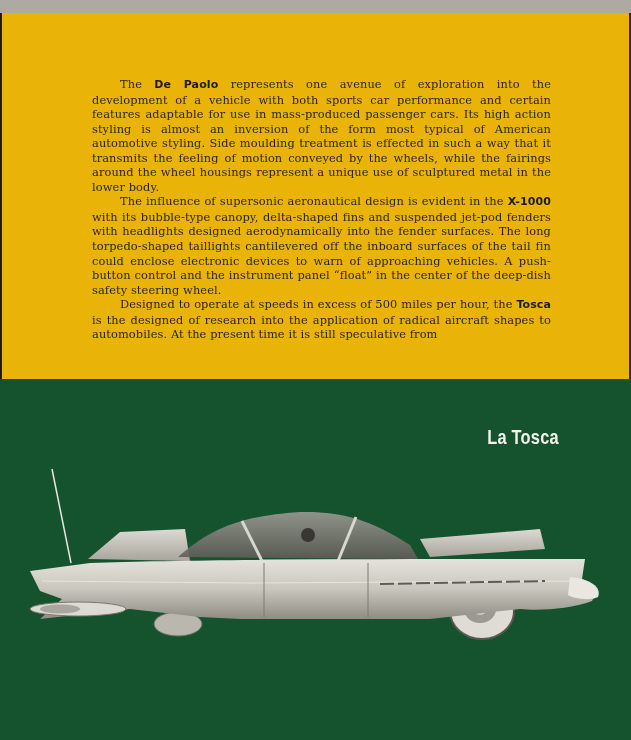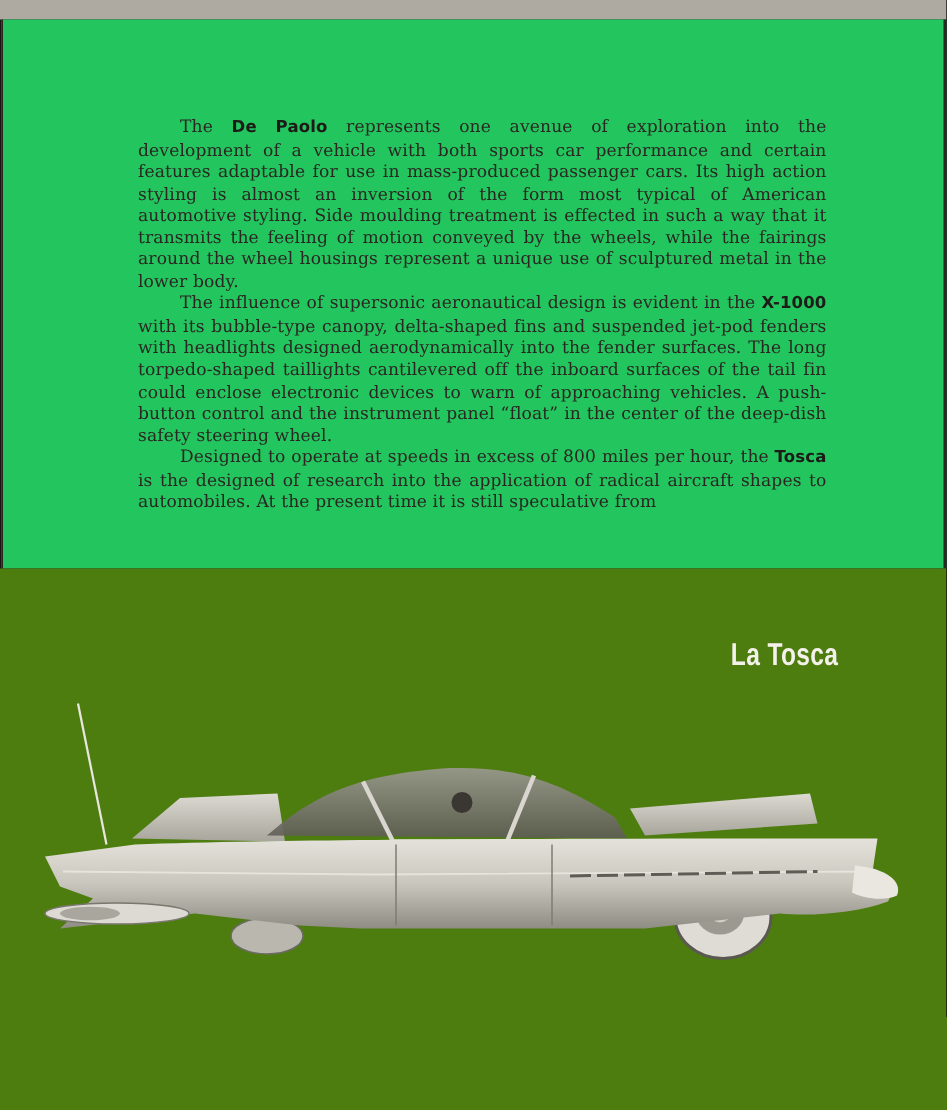--- a/index.html
+++ b/index.html
@@ -6,60 +6,60 @@
   body {
     width: 631px; height: 740px; overflow: hidden; position: relative;
     background: #1a1614;
   }
   .top-strip {
     position: absolute; left: 0; top: 0; width: 631px; height: 13px;
     background: #aeaaa1;
   }
   .page {
     position: absolute; left: 1px; top: 13px; width: 627px; height: 366px;
-    background: #22c55e;
+    background: #eab308;
     border-left: 1px solid #2b2723;
     border-right: 2px solid #2b2723;
   }
   .text-block {
     position: absolute; left: 90px; top: 64px; width: 459px;
     font-family: "DejaVu Serif", serif;
     font-size: 11.4px; line-height: 14.55px;
     color: #2a2622;
     text-align: justify;
     letter-spacing: 0.1px;
   }
   .text-block p { margin: 0; text-indent: 28px; }
   .text-block b {
     font-family: "DejaVu Sans", sans-serif; font-weight: bold; font-size: 11px;
     color: #1d1a17;
   }
   .dark-band {
     position: absolute; left: 0; top: 379px; width: 631px; height: 361px;
-    background: #4d7c0f;
+    background: #14532d;
   }
   .caption {
     position: absolute; right: 72px; top: 46px;
     font-family: "Liberation Sans", sans-serif; font-weight: bold;
     font-size: 21px; color: #f3f1ea;
     transform: scaleX(0.78); transform-origin: right top;
     letter-spacing: 0.3px;
   }
   .car { position: absolute; left: 0; top: 80px; }
 </style>
 </head>
 <body>
 
 <div class="top-strip"></div>
 
 <div class="page">
   <div class="text-block">
     <p><span>The </span><b>De Paolo</b><span> represents one avenue of exploration into the development of a vehicle with both sports car performance and certain features adaptable for use in mass-produced passenger cars. Its high action styling is almost an inversion of the form most typical of American automotive styling. Side moulding treatment is effected in such a way that it transmits the feeling of motion conveyed by the wheels, while the fairings around the wheel housings represent a unique use of sculptured metal in the lower body.</span></p>
     <p><span>The influence of supersonic aeronautical design is evident in the </span><b>X-1000</b><span> with its bubble-type canopy, delta-shaped fins and suspended jet-pod fenders with headlights designed aerodynamically into the fender surfaces. The long torpedo-shaped taillights cantilevered off the inboard surfaces of the tail fin could enclose electronic devices to warn of approaching vehicles. A push-button control and the instrument panel “float” in the center of the deep-dish safety steering wheel.</span></p>
-    <p><span>Designed to operate at speeds in excess of 800 miles per hour, the </span><b>Tosca</b><span> is the designed of research into the application of radical aircraft shapes to automobiles. At the present time it is still speculative from</span></p>
+    <p><span>Designed to operate at speeds in excess of 500 miles per hour, the </span><b>Tosca</b><span> is the designed of research into the application of radical aircraft shapes to automobiles. At the present time it is still speculative from</span></p>
   </div>
 </div>
 
 <div class="dark-band">
   <div class="caption">La Tosca</div>
 
   <svg class="car" width="631" height="200" viewBox="0 0 631 200">
     <defs>
       <linearGradient id="bodyGrad" x1="0" y1="0" x2="0" y2="1">
         <stop offset="0" stop-color="#e4e2da"></stop>

